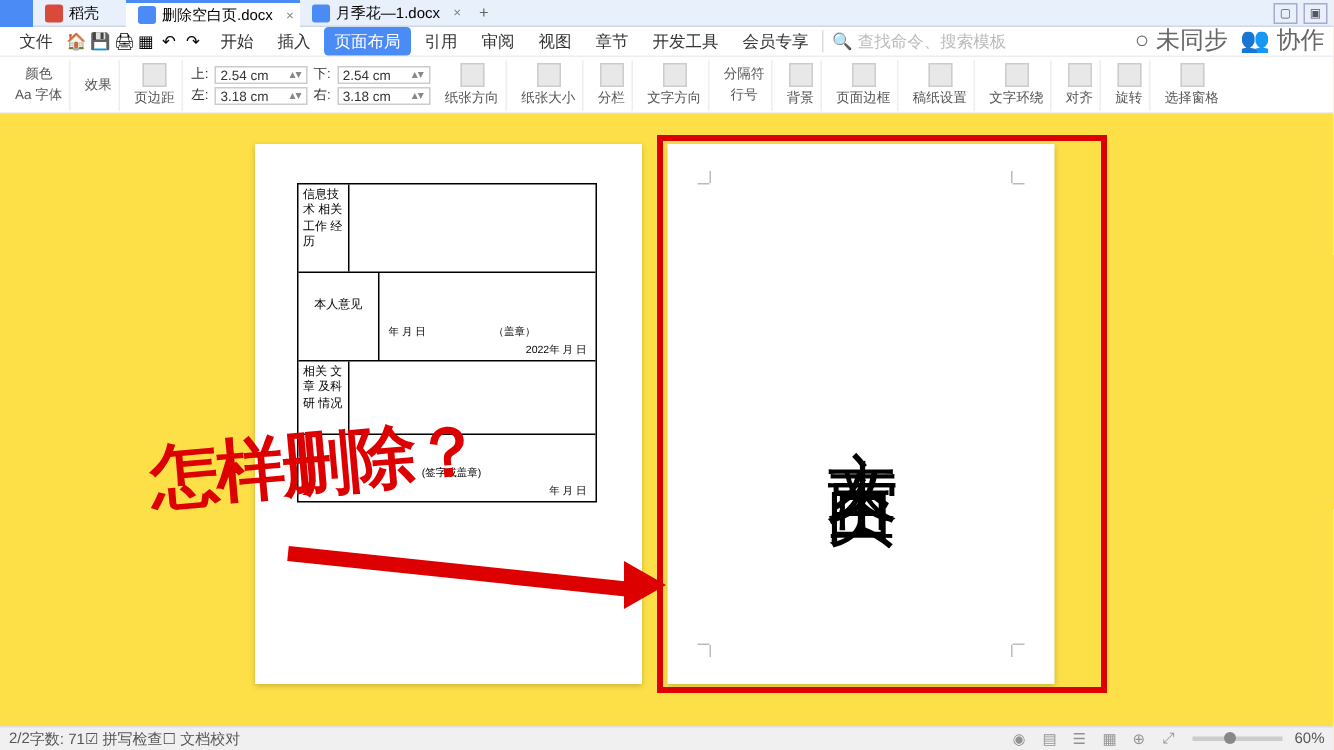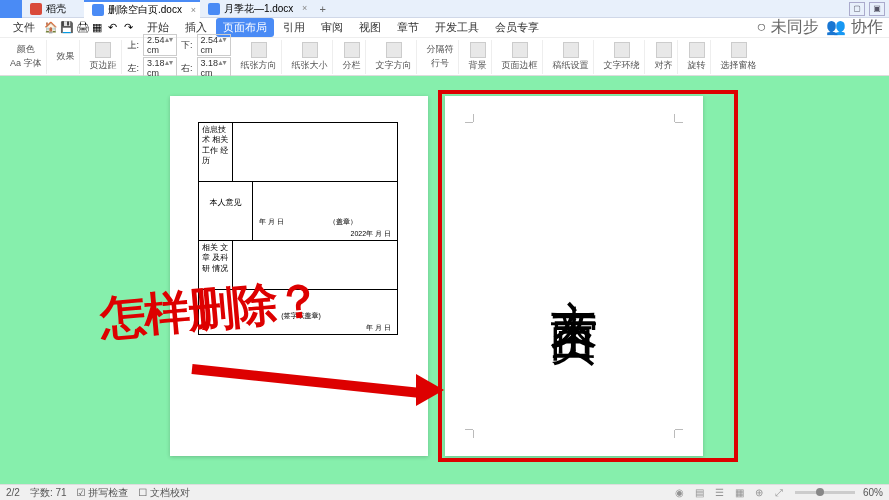--- a/index.html
+++ b/index.html
@@ -23,24 +23,24 @@
   .menubar .right { margin-left: auto; display: flex; align-items: center; gap: 8px; color: #666; font-size: 16px; }
   .search-box { color: #bbb; border-left: 1px solid #ddd; padding-left: 6px; }
   
   .ribbon { height: 38px; background: #fff; border-bottom: 1px solid #ddd; display: flex; align-items: center; padding: 0 6px; gap: 6px; font-size: 10px; color: #333; }
   .rgroup { display: flex; flex-direction: column; align-items: center; gap: 1px; padding: 0 4px; border-right: 1px solid #eee; height: 34px; justify-content: center; }
   .rgroup:last-child { border-right: none; }
   .rgroup .lbl { font-size: 9px; color: #555; }
   .rgroup .ic { width: 16px; height: 16px; background: #e8e8e8; border: 1px solid #ccc; }
   .margins { display: flex; flex-direction: column; gap: 1px; font-size: 9px; }
   .margins .row { display: flex; gap: 4px; align-items: center; }
-  .margins .mi { border: 1px solid #ccc; padding: 0 3px; width: 34px; display: flex; justify-content: space-between; }
+  .margins .mi { border: 1px solid #ccc; padding: 0 3px; width: 62px; display: flex; justify-content: space-between; }
   .margins .mi .sp { color: #888; font-size: 8px; }
   
-  .canvas { position: absolute; top: 76px; left: 0; right: 0; bottom: 16px; background: #86efac; overflow: hidden; padding-left: 16px; }
+  .canvas { position: absolute; top: 76px; left: 0; right: 0; bottom: 16px; background: #fde047; overflow: hidden; padding-left: 16px; }
   
   .page1 { position: absolute; left: 170px; top: 20px; width: 258px; height: 360px; background: #fff; box-shadow: 0 1px 4px rgba(0,0,0,0.2); }
   .form-table { position: absolute; left: 28px; top: 26px; width: 200px; border: 1px solid #000; font-size: 8px; }
   .ftr { display: flex; border-bottom: 1px solid #000; }
   .ftr:last-child { border-bottom: none; }
   .ftc { border-right: 1px solid #000; padding: 2px 3px; line-height: 1.3; }
   .ftc:last-child { border-right: none; }
   
   .page2 { position: absolute; left: 445px; top: 20px; width: 258px; height: 360px; background: #fff; box-shadow: 0 1px 4px rgba(0,0,0,0.2); }
   .crop-mark { position: absolute; width: 10px; height: 10px; }
@@ -54,21 +54,21 @@
   .vtext { position: absolute; left: 50%; top: 50%; transform: translate(-50%, -50%); writing-mode: vertical-rl; font-family: "KaiTi", "STKaiti", serif; font-size: 48px; letter-spacing: 6px; }
   
   .red-border { position: absolute; left: 438px; top: 14px; width: 300px; height: 372px; border: 4px solid #d00; }
   
   .anno-text { position: absolute; left: 100px; top: 203px; font-family: "STXingkai", "KaiTi", cursive; font-size: 46px; color: #d00; font-weight: bold; transform: rotate(-5deg); letter-spacing: -2px; }
   
   .arrow { position: absolute; left: 192px; top: 280px; width: 248px; height: 28px; }
   .arrow-line { position: absolute; left: 0; top: 8px; width: 230px; height: 10px; background: #d00; transform-origin: left center; transform: rotate(6deg); }
   .arrow-head { position: absolute; right: -4px; top: 18px; width: 0; height: 0; border-left: 28px solid #d00; border-top: 16px solid transparent; border-bottom: 16px solid transparent; }
   
-  .statusbar { position: absolute; bottom: 0; left: 0; right: 0; height: 16px; background: #f0f0f0; border-top: 1px solid #ddd; display: flex; align-items: center; padding: 0 6px; font-size: 10px; color: #555; gap: 10px; }
+  .statusbar { position: absolute; bottom: 0; left: 0; right: 0; height: 16px; background: #f0f0f0; border-top: 1px solid #ddd; display: flex; align-items: center; padding: 0 6px; font-size: 10px; color: #555; gap: 0; }
   .statusbar .right { margin-left: auto; display: flex; align-items: center; gap: 8px; }
   .sb-ic { width: 12px; height: 12px; display: inline-block; opacity: 0.6; }
   .zoom-slider { width: 60px; height: 3px; background: #ccc; position: relative; }
   .zoom-slider .knob { position: absolute; left: 35%; top: -3px; width: 8px; height: 8px; background: #888; border-radius: 50%; }
 </style>
 </head>
 <body>
 
 <div class="titlebar">
   <div class="left-btn"></div>
@@ -103,20 +103,21 @@
   <span class="m-icon">↷</span>
   <span class="m-item">开始</span>
   <span class="m-item">插入</span>
   <span class="m-item active">页面布局</span>
   <span class="m-item">引用</span>
   <span class="m-item">审阅</span>
   <span class="m-item">视图</span>
   <span class="m-item">章节</span>
   <span class="m-item">开发工具</span>
   <span class="m-item">会员专享</span>
+  <span class="search-box">🔍 <span>查找命令、搜索模板</span></span>
   <div class="right">
     <span>○ <span>未同步</span></span>
     <span>👥 <span>协作</span></span>
   </div>
 </div>
 
 <div class="ribbon">
   <div class="rgroup">
     <span class="lbl">颜色</span>
     <span class="lbl">Aa 字体</span>

